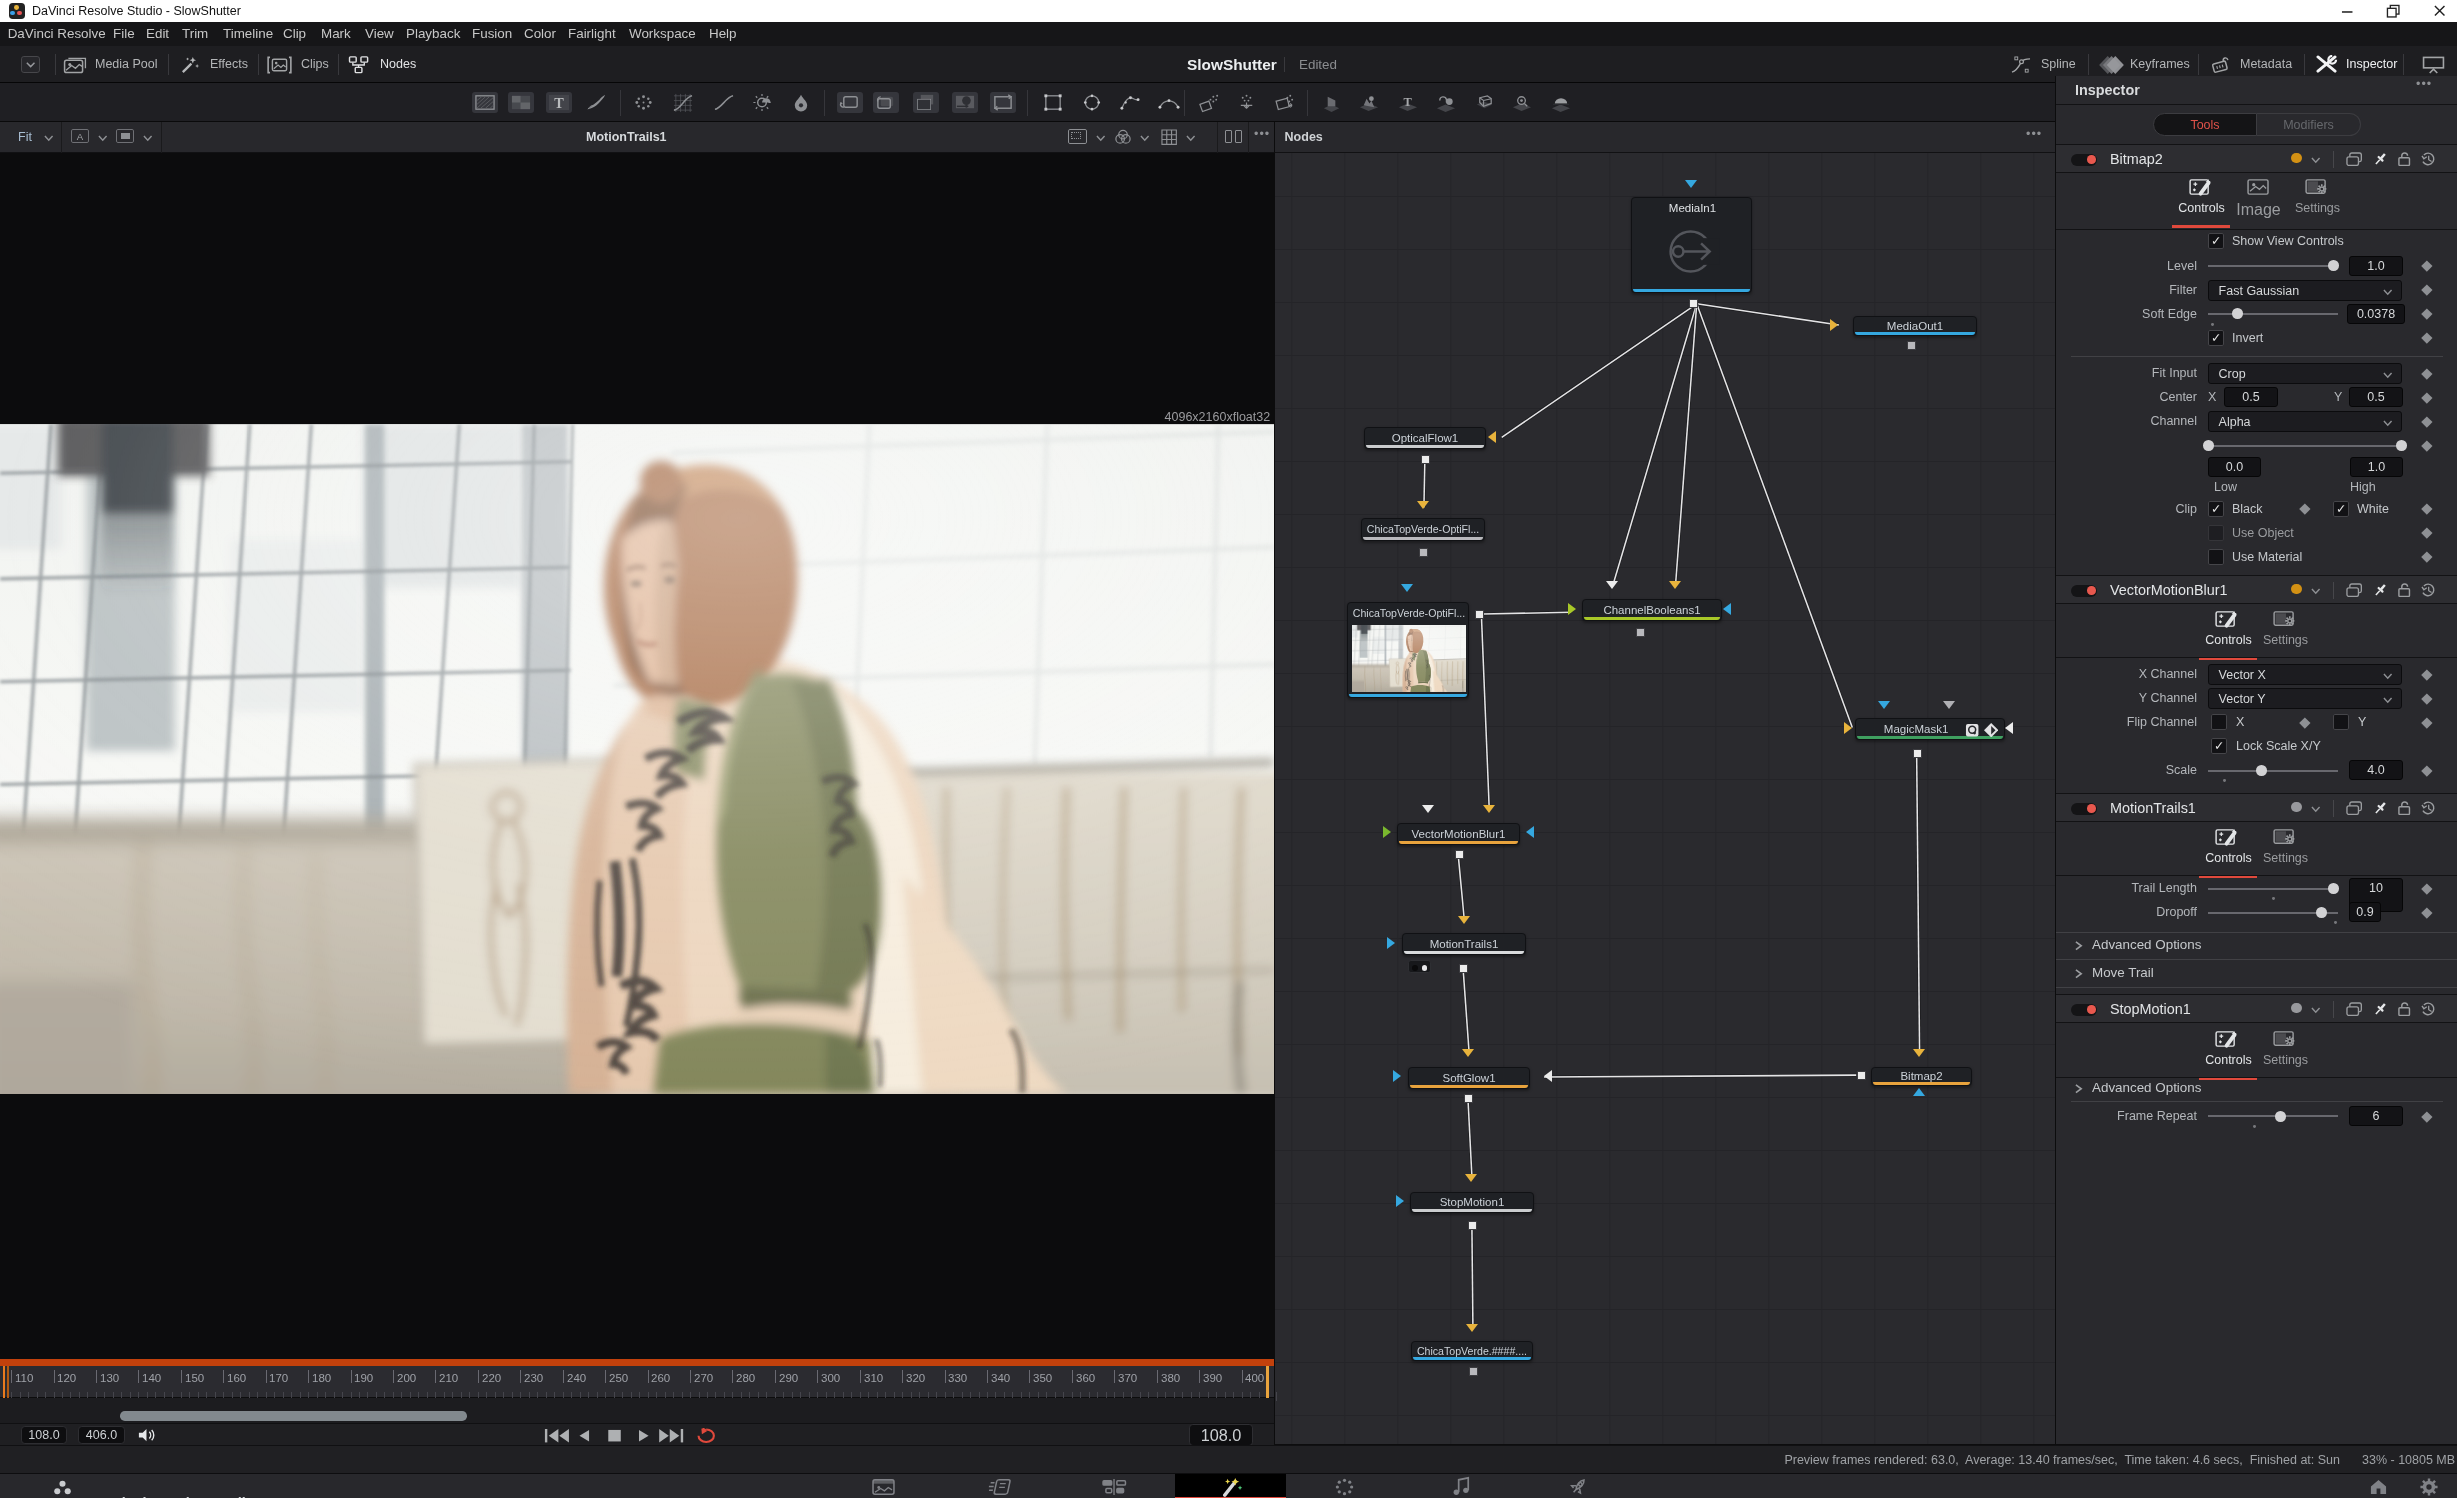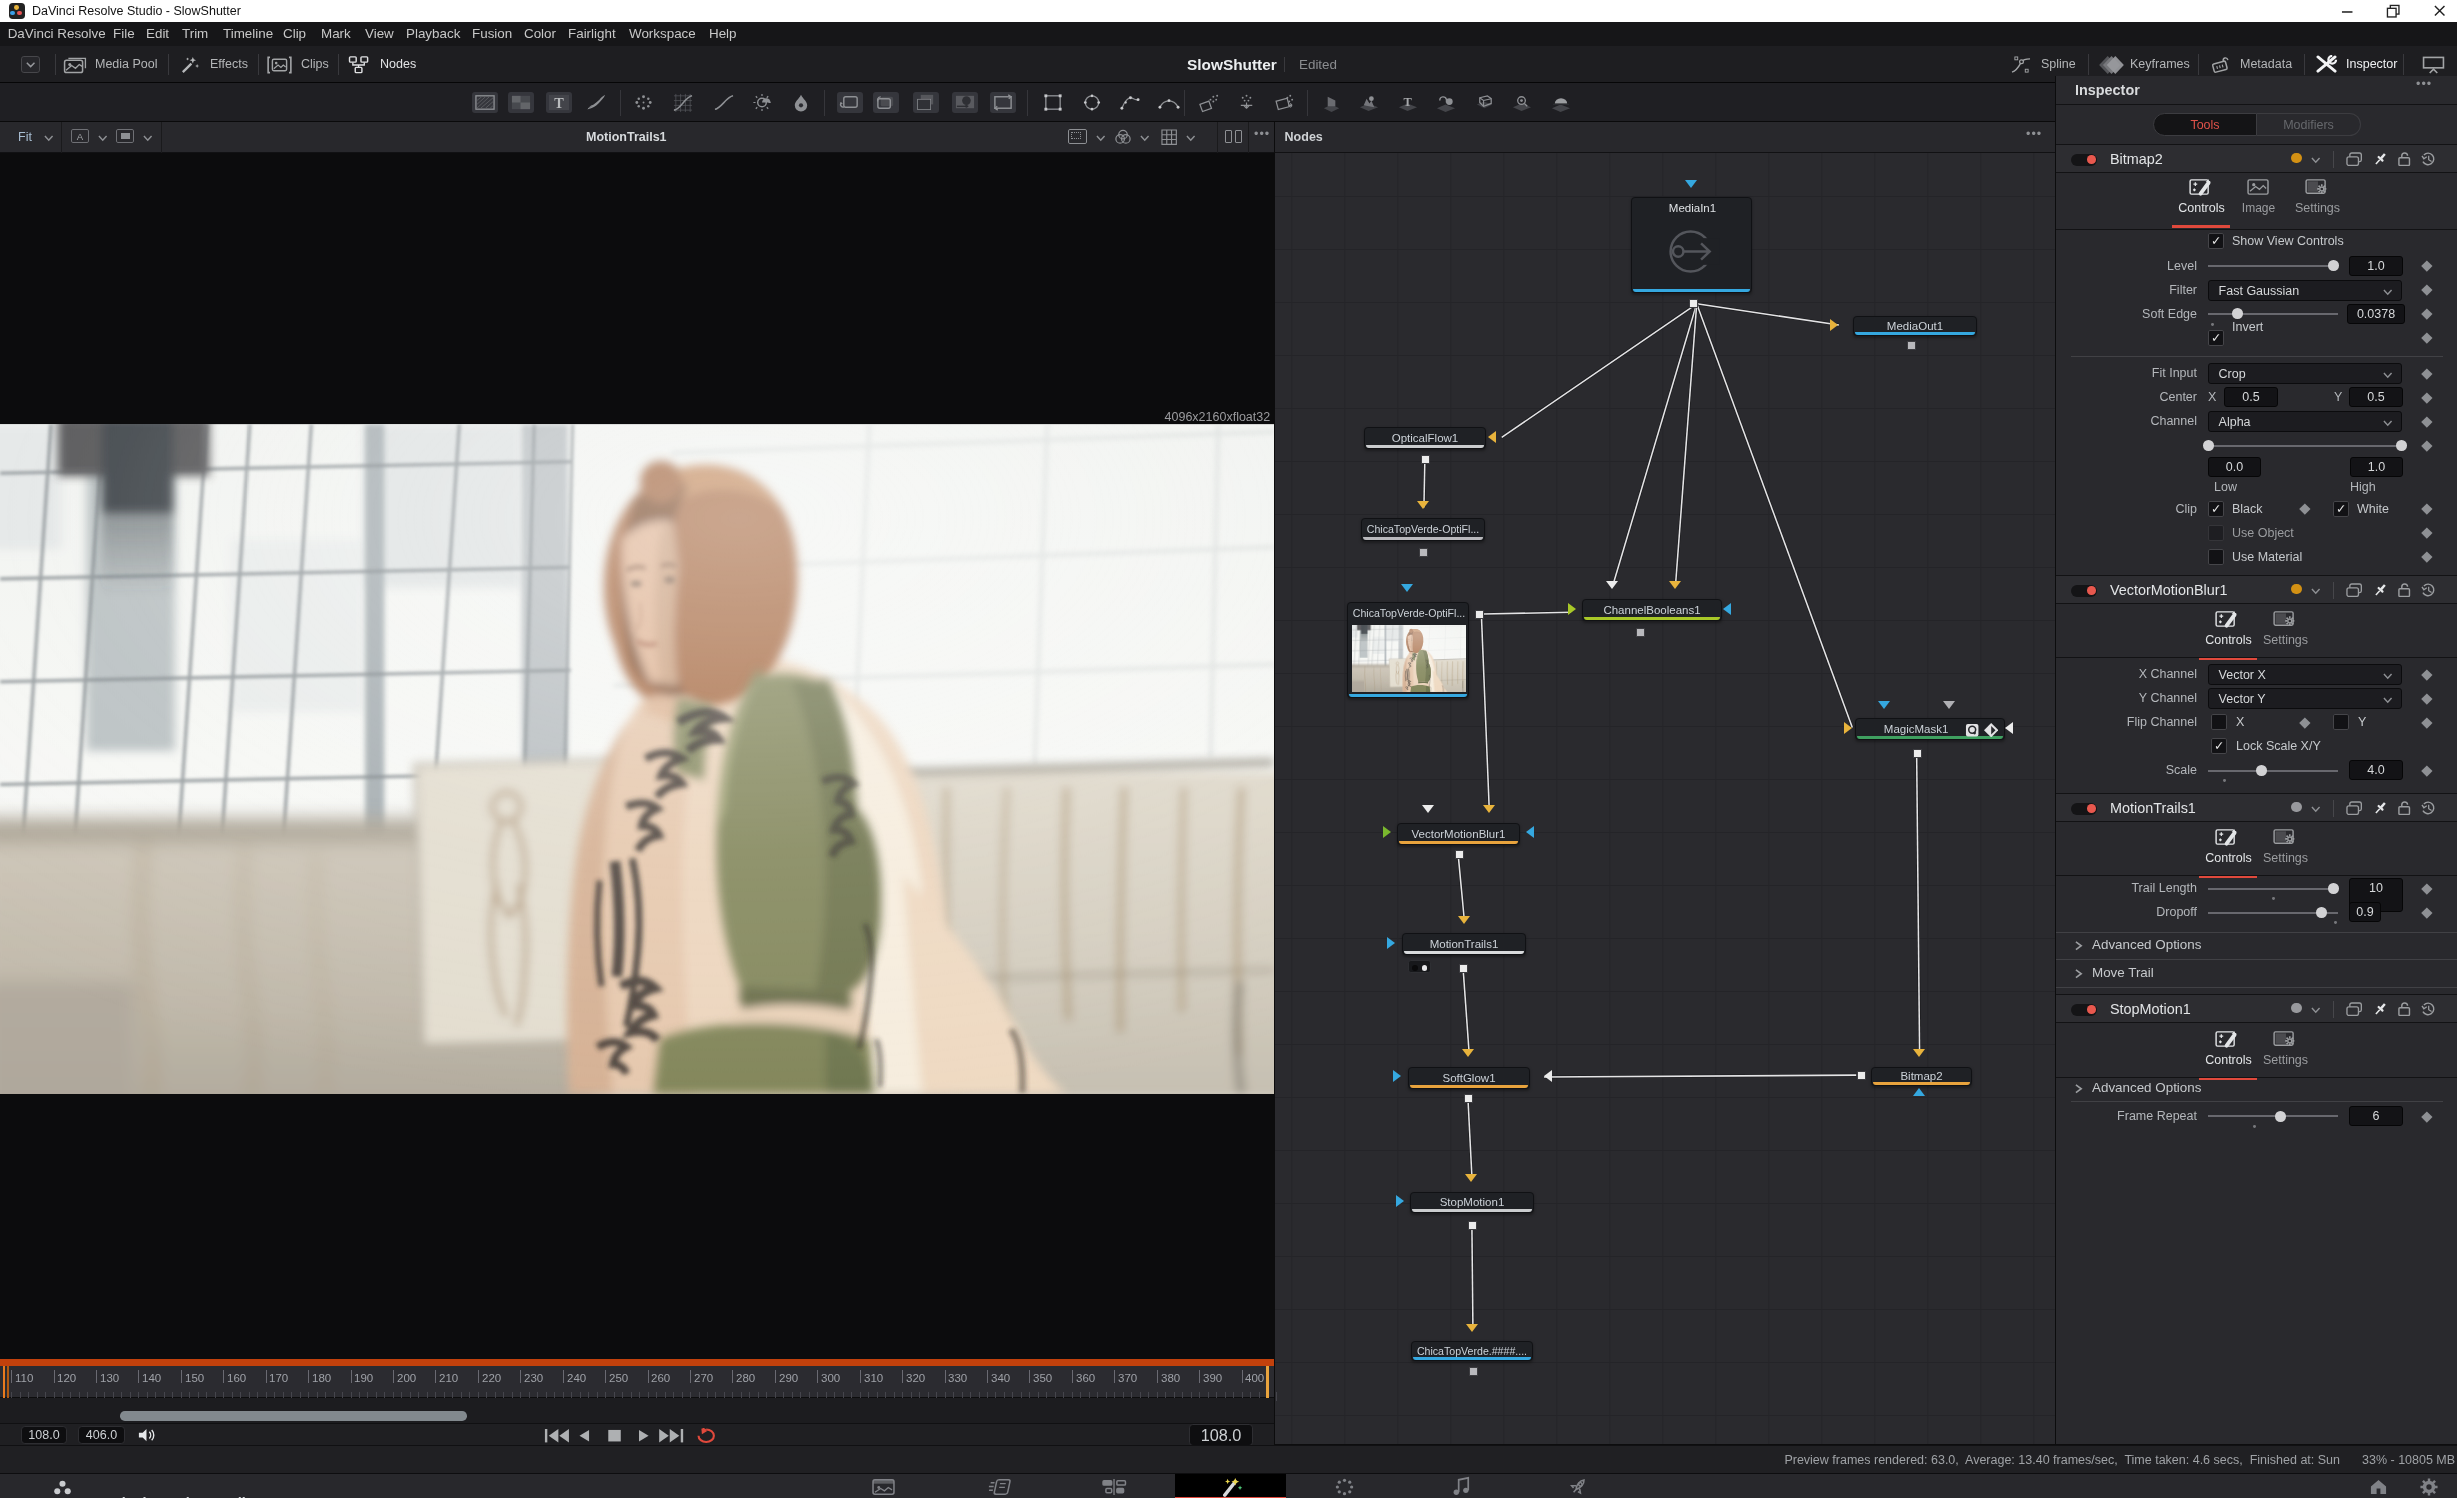--- a/index.html
+++ b/index.html
@@ -899,21 +899,21 @@
         <path d="M4.5 6.5 h4 M6.5 4.5 v4 M4 12.5 h3 M5.5 11 v3" stroke="#e3e5e7" stroke-width="1.3"></path>
         <path d="M12 16.5 L20.5 5" stroke="#e3e5e7" stroke-width="4" stroke-linecap="round"></path>
         <path d="M20 1 l.8 1.9 1.9.8 -1.9.8 -.8 1.9 -.8 -1.9 -1.9 -.8 1.9 -.8z" fill="#e3e5e7"></path>
       </svg>
       <span style="position:absolute;left:107px;top:125px;width:77px;text-align:center;font-size:12.5px;color:#e3e5e7;">Controls</span>
       <svg style="position:absolute;left:190px;top:102px;" width="25" height="19" viewBox="0 0 26 20">
         <rect x="2" y="2" width="21" height="15" rx="1.5" fill="none" stroke="#9b9da0" stroke-width="1.5"></rect>
         <circle cx="8" cy="7" r="1.7" fill="#9b9da0"></circle>
         <path d="M4 14 L10 9 L14 12 L18 8 L21 11" fill="none" stroke="#9b9da0" stroke-width="1.4"></path>
       </svg>
-      <span style="position:absolute;left:164px;top:125px;width:77px;text-align:center;font-size:12px;color:#9b9da0;">Image</span>
+      <span style="position:absolute;left:164px;top:125px;width:77px;text-align:center;font-size:16px;color:#9b9da0;">Image</span>
       <svg style="position:absolute;left:249px;top:102px;" width="25" height="19" viewBox="0 0 26 20">
         <rect x="1" y="2" width="20" height="14" rx="1.5" fill="none" stroke="#9b9da0" stroke-width="1.5"></rect>
         <rect x="2.5" y="3.5" width="11" height="11" fill="#9b9da0" opacity=".3"></rect>
         <g transform="translate(13.5,7.5)">
           <circle cx="4" cy="4" r="2.1" fill="none" stroke="#9b9da0" stroke-width="1.5"></circle>
           <g stroke="#9b9da0" stroke-width="1.7">
             <path d="M4 -0.8 v2 M4 6.8 v2 M-0.8 4 h2 M6.8 4 h2 M0.6 0.6 l1.5 1.5 M5.9 5.9 l1.5 1.5 M0.6 7.4 l1.5 -1.5 M5.9 2.1 l1.5 -1.5"></path>
           </g>
         </g>
       </svg>
@@ -932,21 +932,21 @@
           <path d="M2 2 L6 6.5 L10 2" fill="none" stroke="#8e9094" stroke-width="1.5"></path>
         </svg></div>
       <div class="idia" style="left:367px;top:210px;"></div>
       <div class="ilabel" style="left:0px;top:231px;width:141px;font-size:12.5px;">Soft Edge</div>
       <div class="islider" style="left:152px;top:237px;width:130px;"></div>
       <div class="ihandle" style="left:176px;top:232px;"></div>
       <div class="ibox" style="left:291px;top:228px;width:58px;height:20px;line-height:19px;font-size:12.5px;">0.0378</div>
       <div class="idia" style="left:367px;top:234px;"></div>
       <div style="position:absolute;left:155px;top:247px;width:2.9px;height:2.9px;border-radius:50%;background:#77787c;"></div>
       <div class="ichk" style="left:152px;top:254px;">✓</div>
-      <span style="position:absolute;left:176px;top:244px;font-size:12.5px;color:#c6c9cc;">Invert</span>
+      <span style="position:absolute;left:176px;top:255px;font-size:12.5px;color:#c6c9cc;">Invert</span>
       <div class="idia" style="left:367px;top:258px;"></div>
       <div style="position:absolute;left:15.4px;top:280px;width:372px;height:1px;background:#414145;"></div>
       <div class="ilabel" style="left:0px;top:290px;width:141px;font-size:12.5px;">Fit Input</div>
       <div class="idrop" style="left:152px;top:287px;width:194px;height:21px;line-height:20px;">Crop<svg style="position:absolute;right:7.7px;top:6.7px;" width="11.5" height="8.6" viewBox="0 0 12 9">
           <path d="M2 2 L6 6.5 L10 2" fill="none" stroke="#8e9094" stroke-width="1.5"></path>
         </svg></div>
       <div class="idia" style="left:367px;top:294px;"></div>
       <div class="ilabel" style="left:0px;top:314px;width:141px;font-size:12.5px;">Center</div>
       <span style="position:absolute;left:152px;top:314px;font-size:12.5px;color:#b4b7bb;">X</span>
       <div class="ibox" style="left:168px;top:311px;width:54px;height:20px;line-height:19px;font-size:12.5px;">0.5</div>

